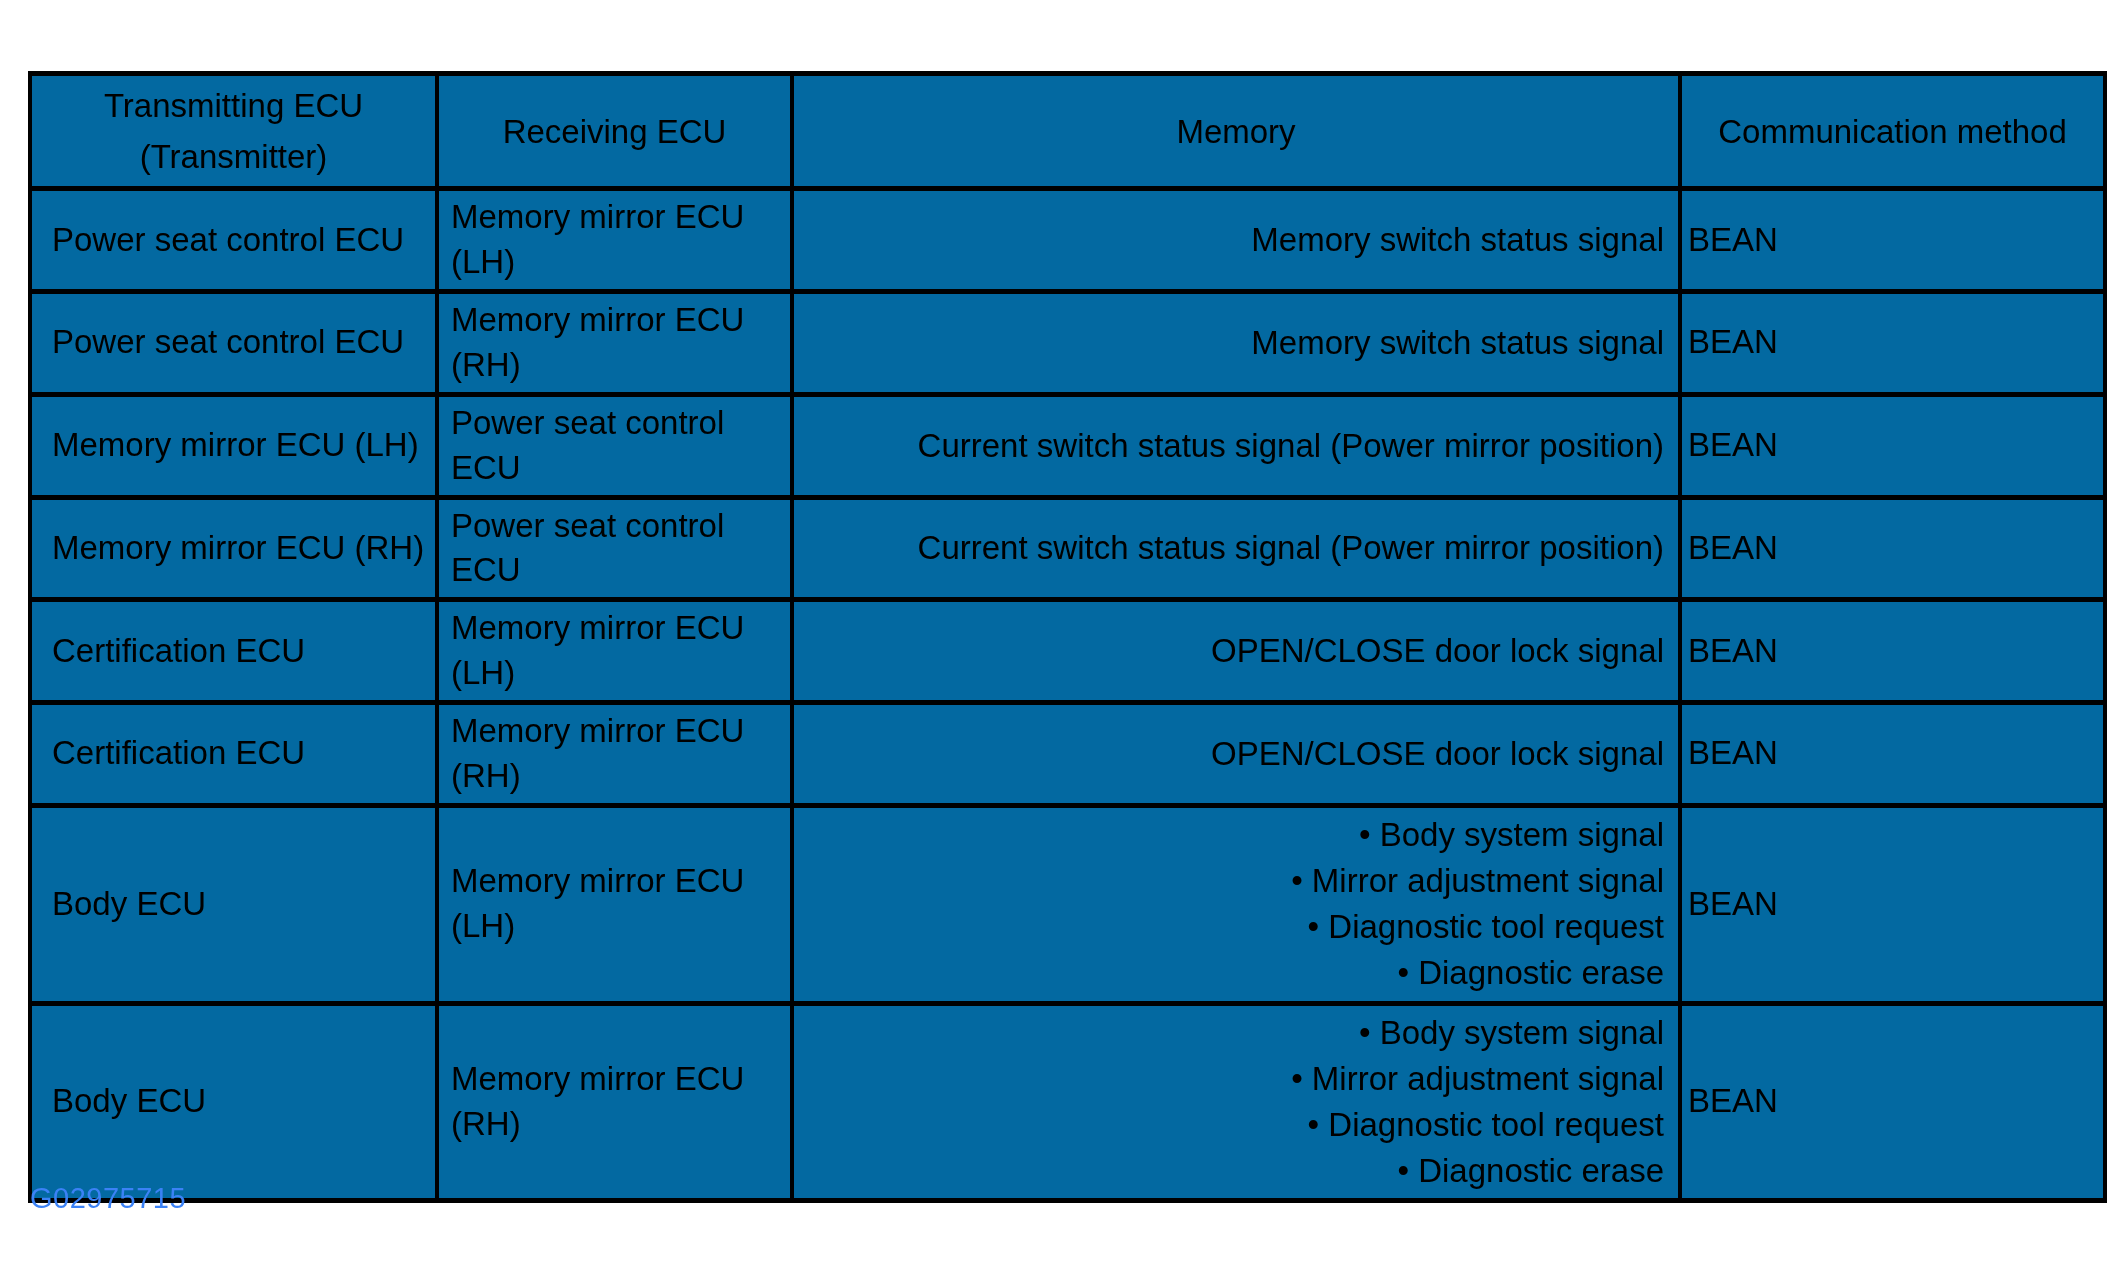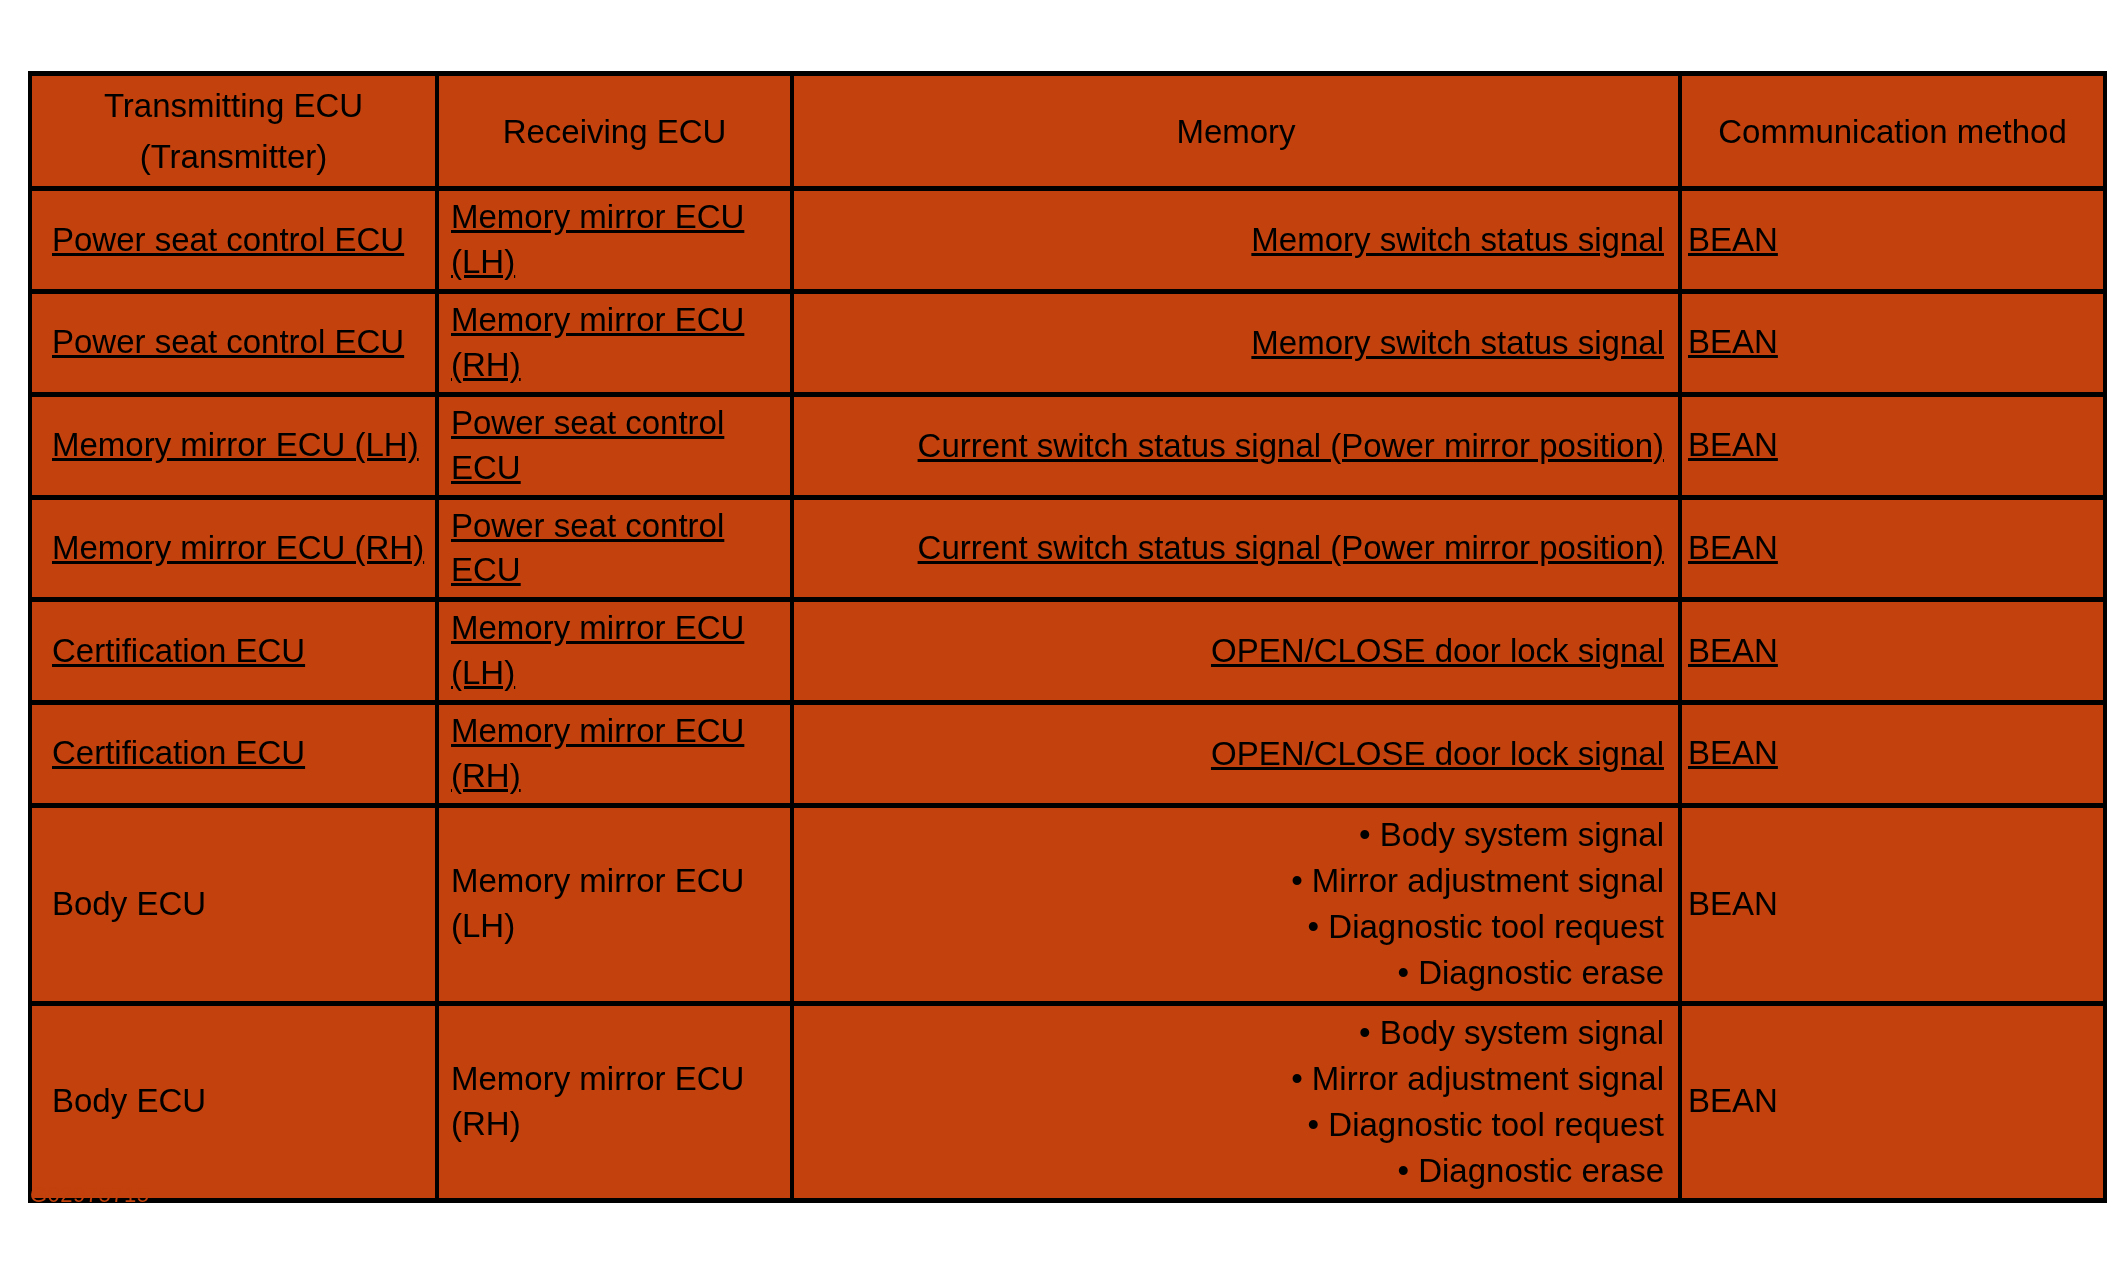--- a/index.html
+++ b/index.html
@@ -19,40 +19,40 @@
     inset: 0;
     background: #ffffff;
   }
   table.comm-table {
     position: absolute;
     left: 28px;
     top: 71px;
     width: 2075px;
     border-collapse: collapse;
     table-layout: fixed;
-    background: #c2410c;
+    background: #0369a1;
   }
   table.comm-table th,
   table.comm-table td {
     border: solid #000000;
     border-width: 5px 4px;
     font-size: 33px;
     font-weight: normal;
     color: #000000;
     vertical-align: middle;
     overflow: hidden;
   }
   table.comm-table th {
     text-align: center;
     white-space: pre-line;
     line-height: 1.55;
     padding: 4px 8px;
   }
   tr.header-row   { height: 102px; }
-  tr.data-row     { height: 95px; text-decoration: underline;  }
+  tr.data-row     { height: 95px;  }
   tr.data-row-tall{ height: 186px; }
   td.cell-transmitting {
     text-align: left;
     padding: 4px 10px 4px 20px;
     line-height: 1.36;
   }
   td.cell-receiving {
     text-align: left;
     padding: 4px 10px 4px 12px;
     line-height: 1.36;
@@ -66,22 +66,22 @@
     line-height: 1.4;
   }
   td.cell-method {
     line-height: 1.36;
     padding: 4px 6px;
   }
   .figure-id {
     position: absolute;
     left: 30px;
     top: 1182px;
-    font-size: 22px;
-    color: #c2410c;
+    font-size: 29px;
+    color: #3b82f6;
     letter-spacing: 0.5px;
   }
 </style>
 </head>
 <body>
 
 <div class="page">
 
   <table class="comm-table">
     <colgroup>

